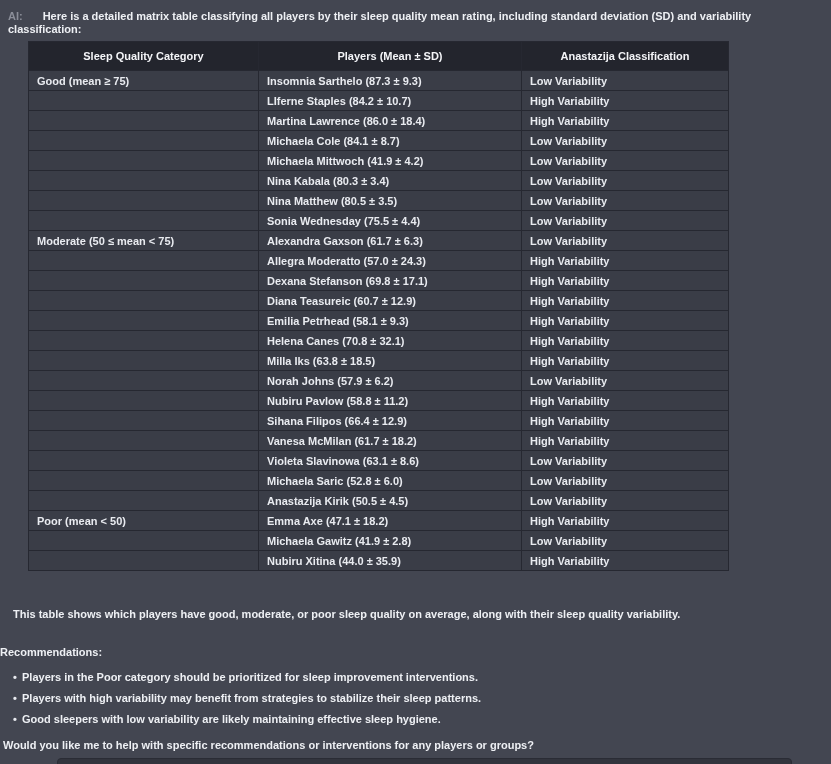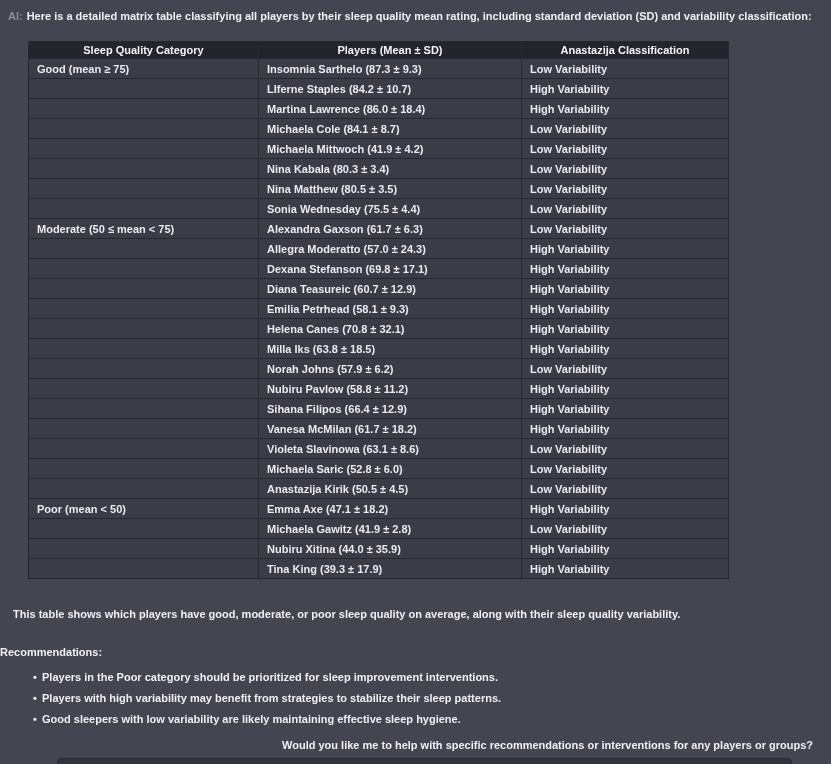--- a/index.html
+++ b/index.html
@@ -10,34 +10,34 @@
     font-family:"Liberation Sans", sans-serif;
     font-size:11px;
     font-weight:600;
     color:#eef0f4;
     overflow:hidden;
   }
   .ai-line {
     position:absolute; top:10px; left:8px; width:815px;
     line-height:13px;
   }
-  .ai-label { color:#8b8e99; margin-right:4px; }
+  .ai-label { color:#8b8e99; margin-right:20px; }
   table.matrix {
     position:absolute; top:41px; left:28px; width:700px;
     border-collapse:collapse;
     table-layout:fixed;
   }
   table.matrix th, table.matrix td {
     border:1px solid #262831;
     font-size:11px;
     overflow:hidden; white-space:nowrap;
   }
   table.matrix th {
     background:#23252d;
-    height:17px;
+    height:29px;
     font-weight:700;
     text-align:center;
     color:#f4f5f8;
   }
   table.matrix td {
     background:#3a3d47;
     height:20px;
     padding-left:8px;
     text-align:left;
     font-weight:600;
@@ -45,23 +45,23 @@
   }
   col.c1 { width:230px; }
   col.c2 { width:263px; }
   col.c3 { width:207px; }
   .summary  { position:absolute; top:608px; left:13px; width:800px; line-height:13px; }
   .rec-head { position:absolute; top:646px; left:0; }
   ul.recs {
     position:absolute; top:671px; left:13px; width:800px;
     list-style:none;
   }
-  ul.recs li { height:21px; line-height:13px;margin-left:20px; }
+  ul.recs li { height:21px; line-height:13px; }
   .bullet { display:inline-block; width:9px; color:#e9ebf0; }
-  .question { position:absolute; top:739px; left:13px; width:800px;text-align:right; }
+  .question { position:absolute; top:739px; left:3px; width:800px; }
   .chat-input {
     position:absolute; top:758px; left:57px; width:735px; height:14px;
     background:#32343d;
     border:1px solid #2a2c35;
     border-radius:4px 4px 0 0;
   }
 </style>
 </head>
 <body>
 
@@ -201,25 +201,20 @@
       <tr>
         <td></td>
         <td>Michaela Gawitz (41.9 ± 2.8)</td>
         <td>Low Variability</td>
       </tr>
       <tr>
         <td></td>
         <td>Nubiru Xitina (44.0 ± 35.9)</td>
         <td>High Variability</td>
       </tr>
-      <tr>
-        <td></td>
-        <td>Tina King (39.3 ± 17.9)</td>
-        <td>High Variability</td>
-      </tr>
     </tbody>
 </table>
 
 <div class="summary">This table shows which players have good, moderate, or poor sleep quality on average, along with their sleep quality variability.</div>
 
 <div class="rec-head">Recommendations:</div>
 
 <ul class="recs">
   <li><span class="bullet">•</span><span>Players in the Poor category should be prioritized for sleep improvement interventions.</span></li>
   <li><span class="bullet">•</span><span>Players with high variability may benefit from strategies to stabilize their sleep patterns.</span></li>

